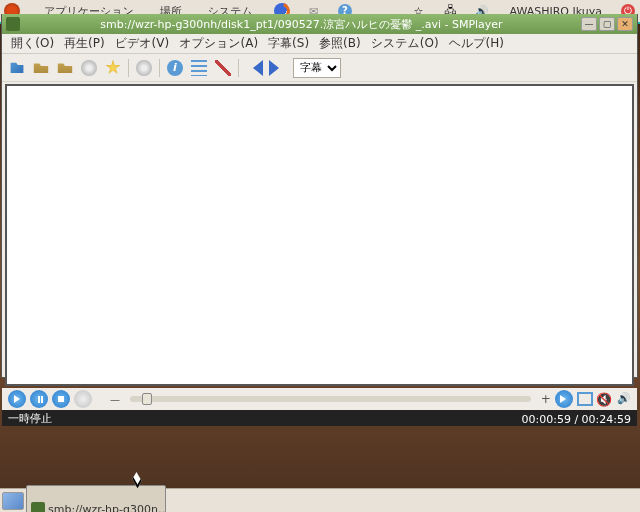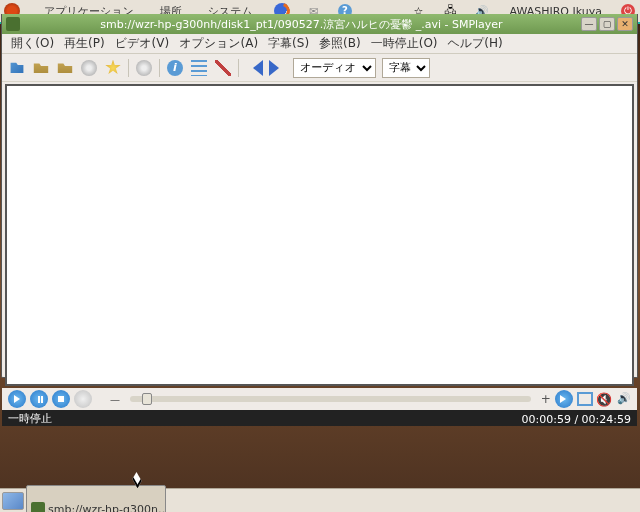--- a/index.html
+++ b/index.html
@@ -92,21 +92,21 @@
     <span class="win-btn close">✕</span>
   </div>
 
   <div class="menubar">
     <span class="mitem">開く(O)</span>
     <span class="mitem">再生(P)</span>
     <span class="mitem">ビデオ(V)</span>
     <span class="mitem">オプション(A)</span>
     <span class="mitem">字幕(S)</span>
     <span class="mitem">参照(B)</span>
-    <span class="mitem">一時停止(O)</span>
+    <span class="mitem">システム(O)</span>
     <span class="mitem">ヘルプ(H)</span>
   </div>
 
   <div class="toolbar">
     <span class="tbtn">
         <i class="ic ic-open"></i>
       </span>
     <span class="tbtn">
         <i class="ic ic-folder"></i>
       </span>
@@ -133,21 +133,20 @@
     <span class="tbtn">
         <i class="ic ic-wand"></i>
       </span>
     <span class="tsep"></span>
     <span class="tbtn">
         <i class="ic ic-prev"></i>
       </span>
     <span class="tbtn">
         <i class="ic ic-next"></i>
       </span>
-    <select><option>オーディオ</option></select>
     <select><option>字幕</option></select>
   </div>
 
   <div class="video-area"></div>
 
   <div class="controls">
     <span class="ctrl-btn cb-play"></span>
     <span class="ctrl-btn cb-pause"></span>
     <span class="ctrl-btn cb-stop"></span>
     <span class="ctrl-btn cb-rec"></span>

